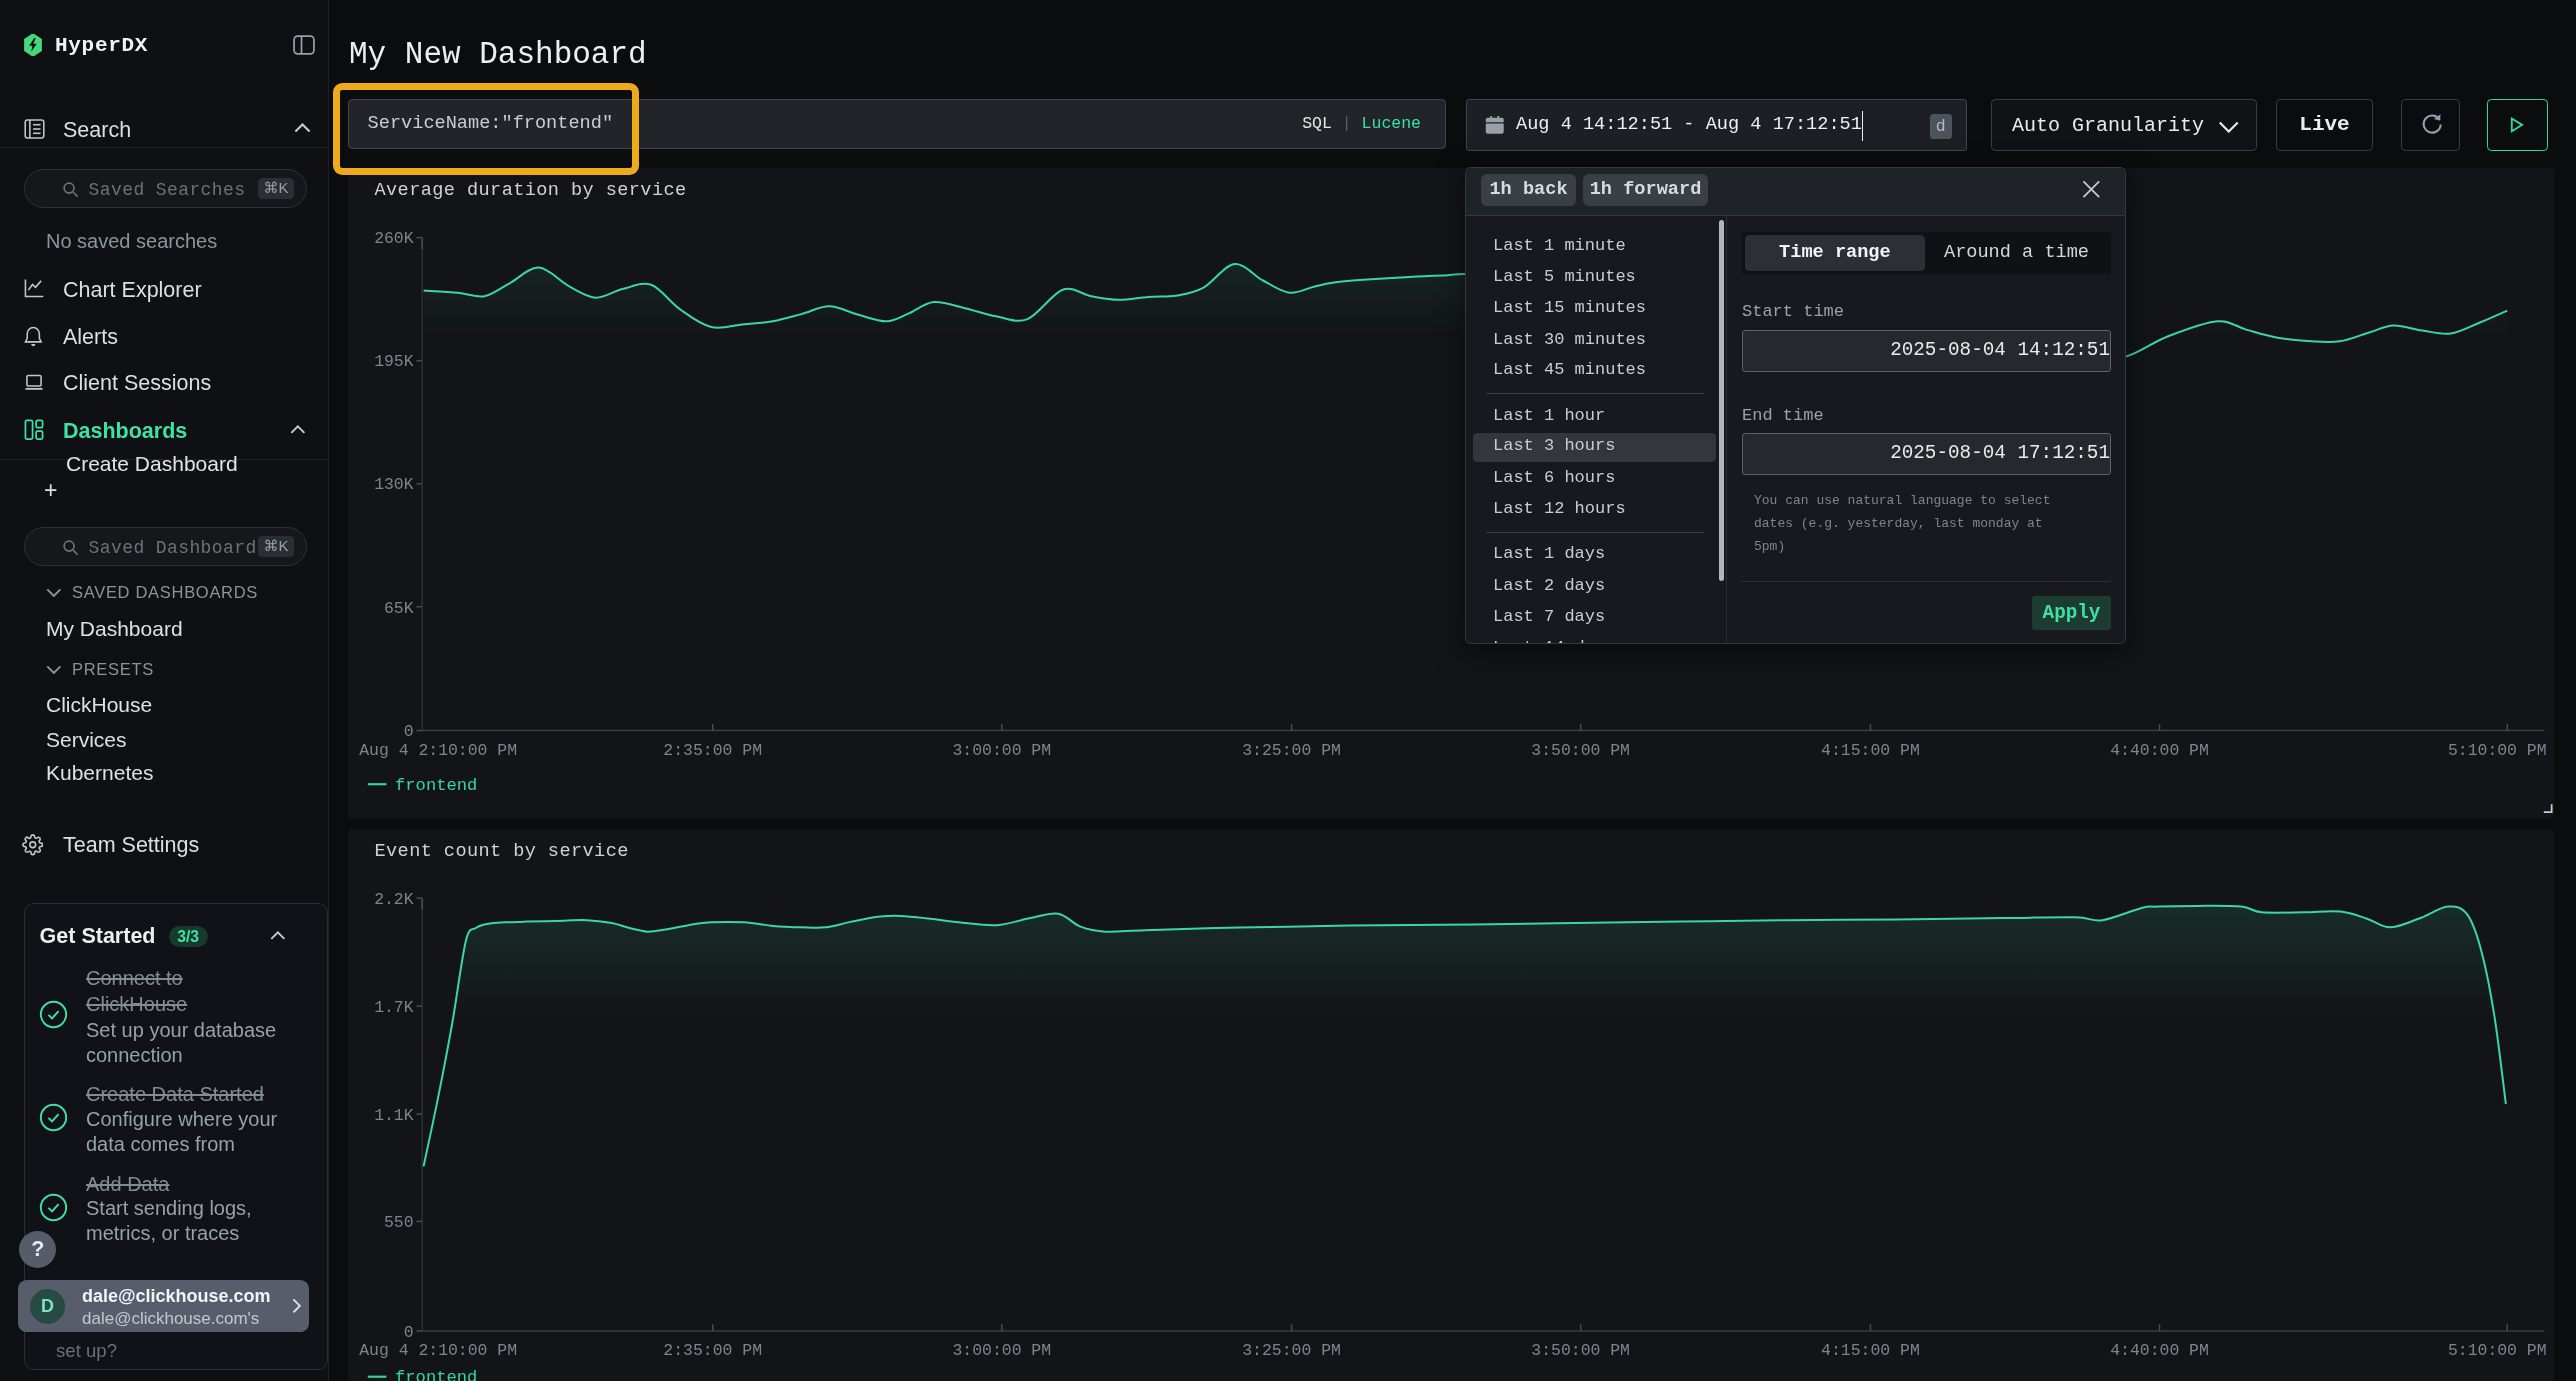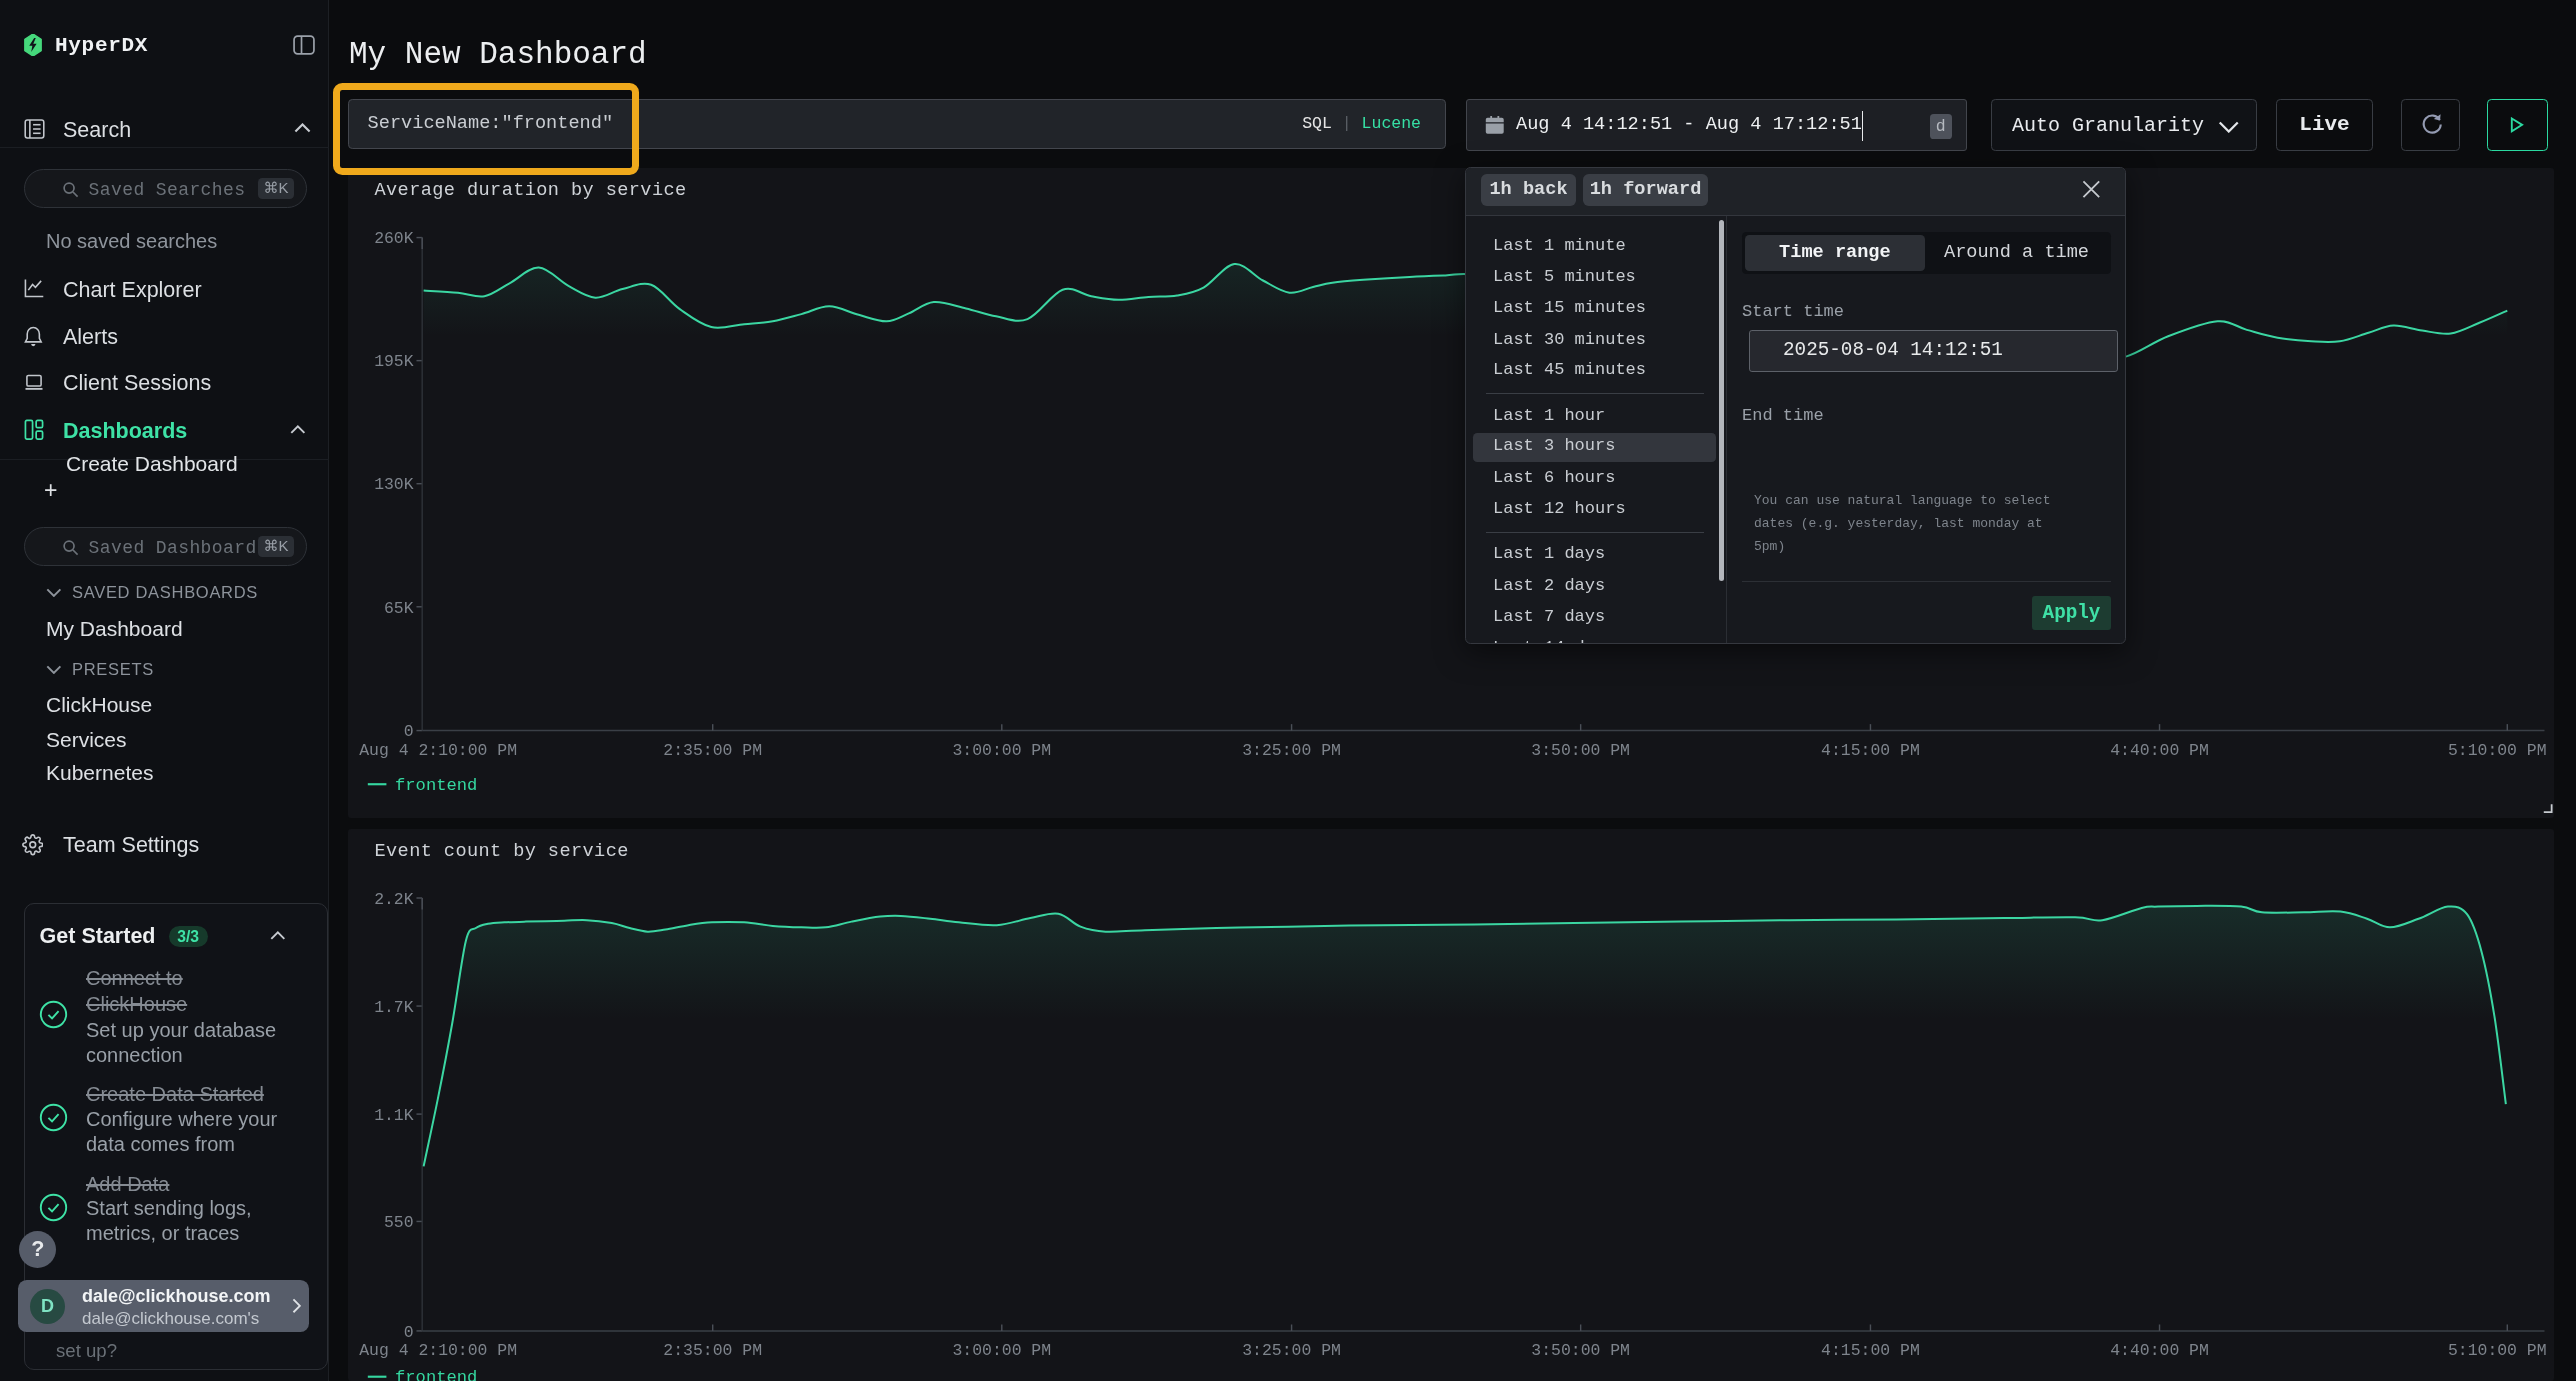--- a/index.html
+++ b/index.html
@@ -45,23 +45,23 @@
   .ptitle { position:absolute; left:26.5px; top:12px; font-size:18.6px; color:#ced2d7; letter-spacing:0.4px;}
   
   #pop { position:absolute; overflow:hidden; left:1465px; top:167px; width:661px; height:477px;
     background:#17191e; border:0.7px solid #35383f; border-radius:5.7px; z-index:40;
     box-shadow:0 7.2px 29px rgba(0,0,0,0.5); }
   .popbtn { position:absolute; top:6.4px; height:31.5px; background:#3a3e45; border-radius:5.7px;
     font-size:18.6px; font-weight:bold; color:#d9dcdf; text-align:center; line-height:31.5px; }
   .litem { position:absolute; left:27px; font-size:17px; color:#c9cdd2; }
   .ldiv { position:absolute; left:20px; width:218px; height:0.7px; background:#3a3e45; }
   .rlabel { position:absolute; left:276px; font-size:17px; color:#9aa0a8; }
-  .rinput { position:absolute; left:283px; width:369px; height:42px; background:#26282e;
+  .rinput { position:absolute; left:276px; width:369px; height:42px; background:#26282e;
     border:1.4px solid #5d6169; border-radius:2.9px; font-size:19.3px; color:#e8eaeb; line-height:39px;
-    padding-left:33px; }
+    padding-left:33px;text-align:right; }
 </style>
 </head>
 <body>
 
 <div id="sidebar">
 
   <svg class="abs" style="left:23.6px; top:34px;" width="18" height="22" viewBox="0 0 25 31">
     <path d="M12.5 0 L24 7.5 L24 23.5 L12.5 31 L1 23.5 L1 7.5 Z" fill="#46d87c" stroke="#46d87c" stroke-width="2" stroke-linejoin="round"></path>
     <path d="M14.2 5.5 L7.2 16.5 L11.6 16.5 L10 25.5 L17.6 13.8 L12.9 13.8 L16.4 5.5 Z" fill="#10131a"></path>
   </svg>
@@ -333,17 +333,18 @@
 
   <div class="abs" style="left:253px; top:52px; width:5px; height:361px; background:#b3b6bc; border-radius:2.9px;"></div>
 
   <div class="abs" style="left:276px; top:64px; width:369px; height:42px; background:#0f1115; border-radius:4.3px;">
     <div class="abs" style="left:2.9px; top:2.9px; width:180px; height:36px; background:#2c2f35; border-radius:4.3px; text-align:center; line-height:36px; font-size:18.6px; font-weight:bold; color:#f2f4f6;">Time range</div>
     <div class="abs" style="left:183px; top:2.9px; width:183px; height:36px; text-align:center; line-height:36px; font-size:18.6px; color:#d4d7db;">Around a time</div>
   </div>
   <div class="rlabel" style="top:134px;">Start time</div>
   <div class="rinput" style="top:162px;">2025-08-04 14:12:51</div>
   <div class="rlabel" style="top:238px;">End time</div>
+  <div class="rinput" style="top:265px;">2025-08-04 17:12:51</div>
   <div class="abs" style="left:288px; top:321px; font-size:13px; color:#7e848c; line-height:23px;">You can use natural language to select<br>dates (e.g. yesterday, last monday at<br>5pm)</div>
   <div class="abs" style="left:276px; top:413px; width:369px; height:0.7px; background:#2c2f35;"></div>
   <div class="abs" style="left:566px; top:428px; width:79px; height:34px; background:#1d3c31; border-radius:2.9px; text-align:center; line-height:34px; font-size:19.3px; font-weight:bold; color:#3fe0a6;">Apply</div>
 </div>
 
 
 </body></html>

